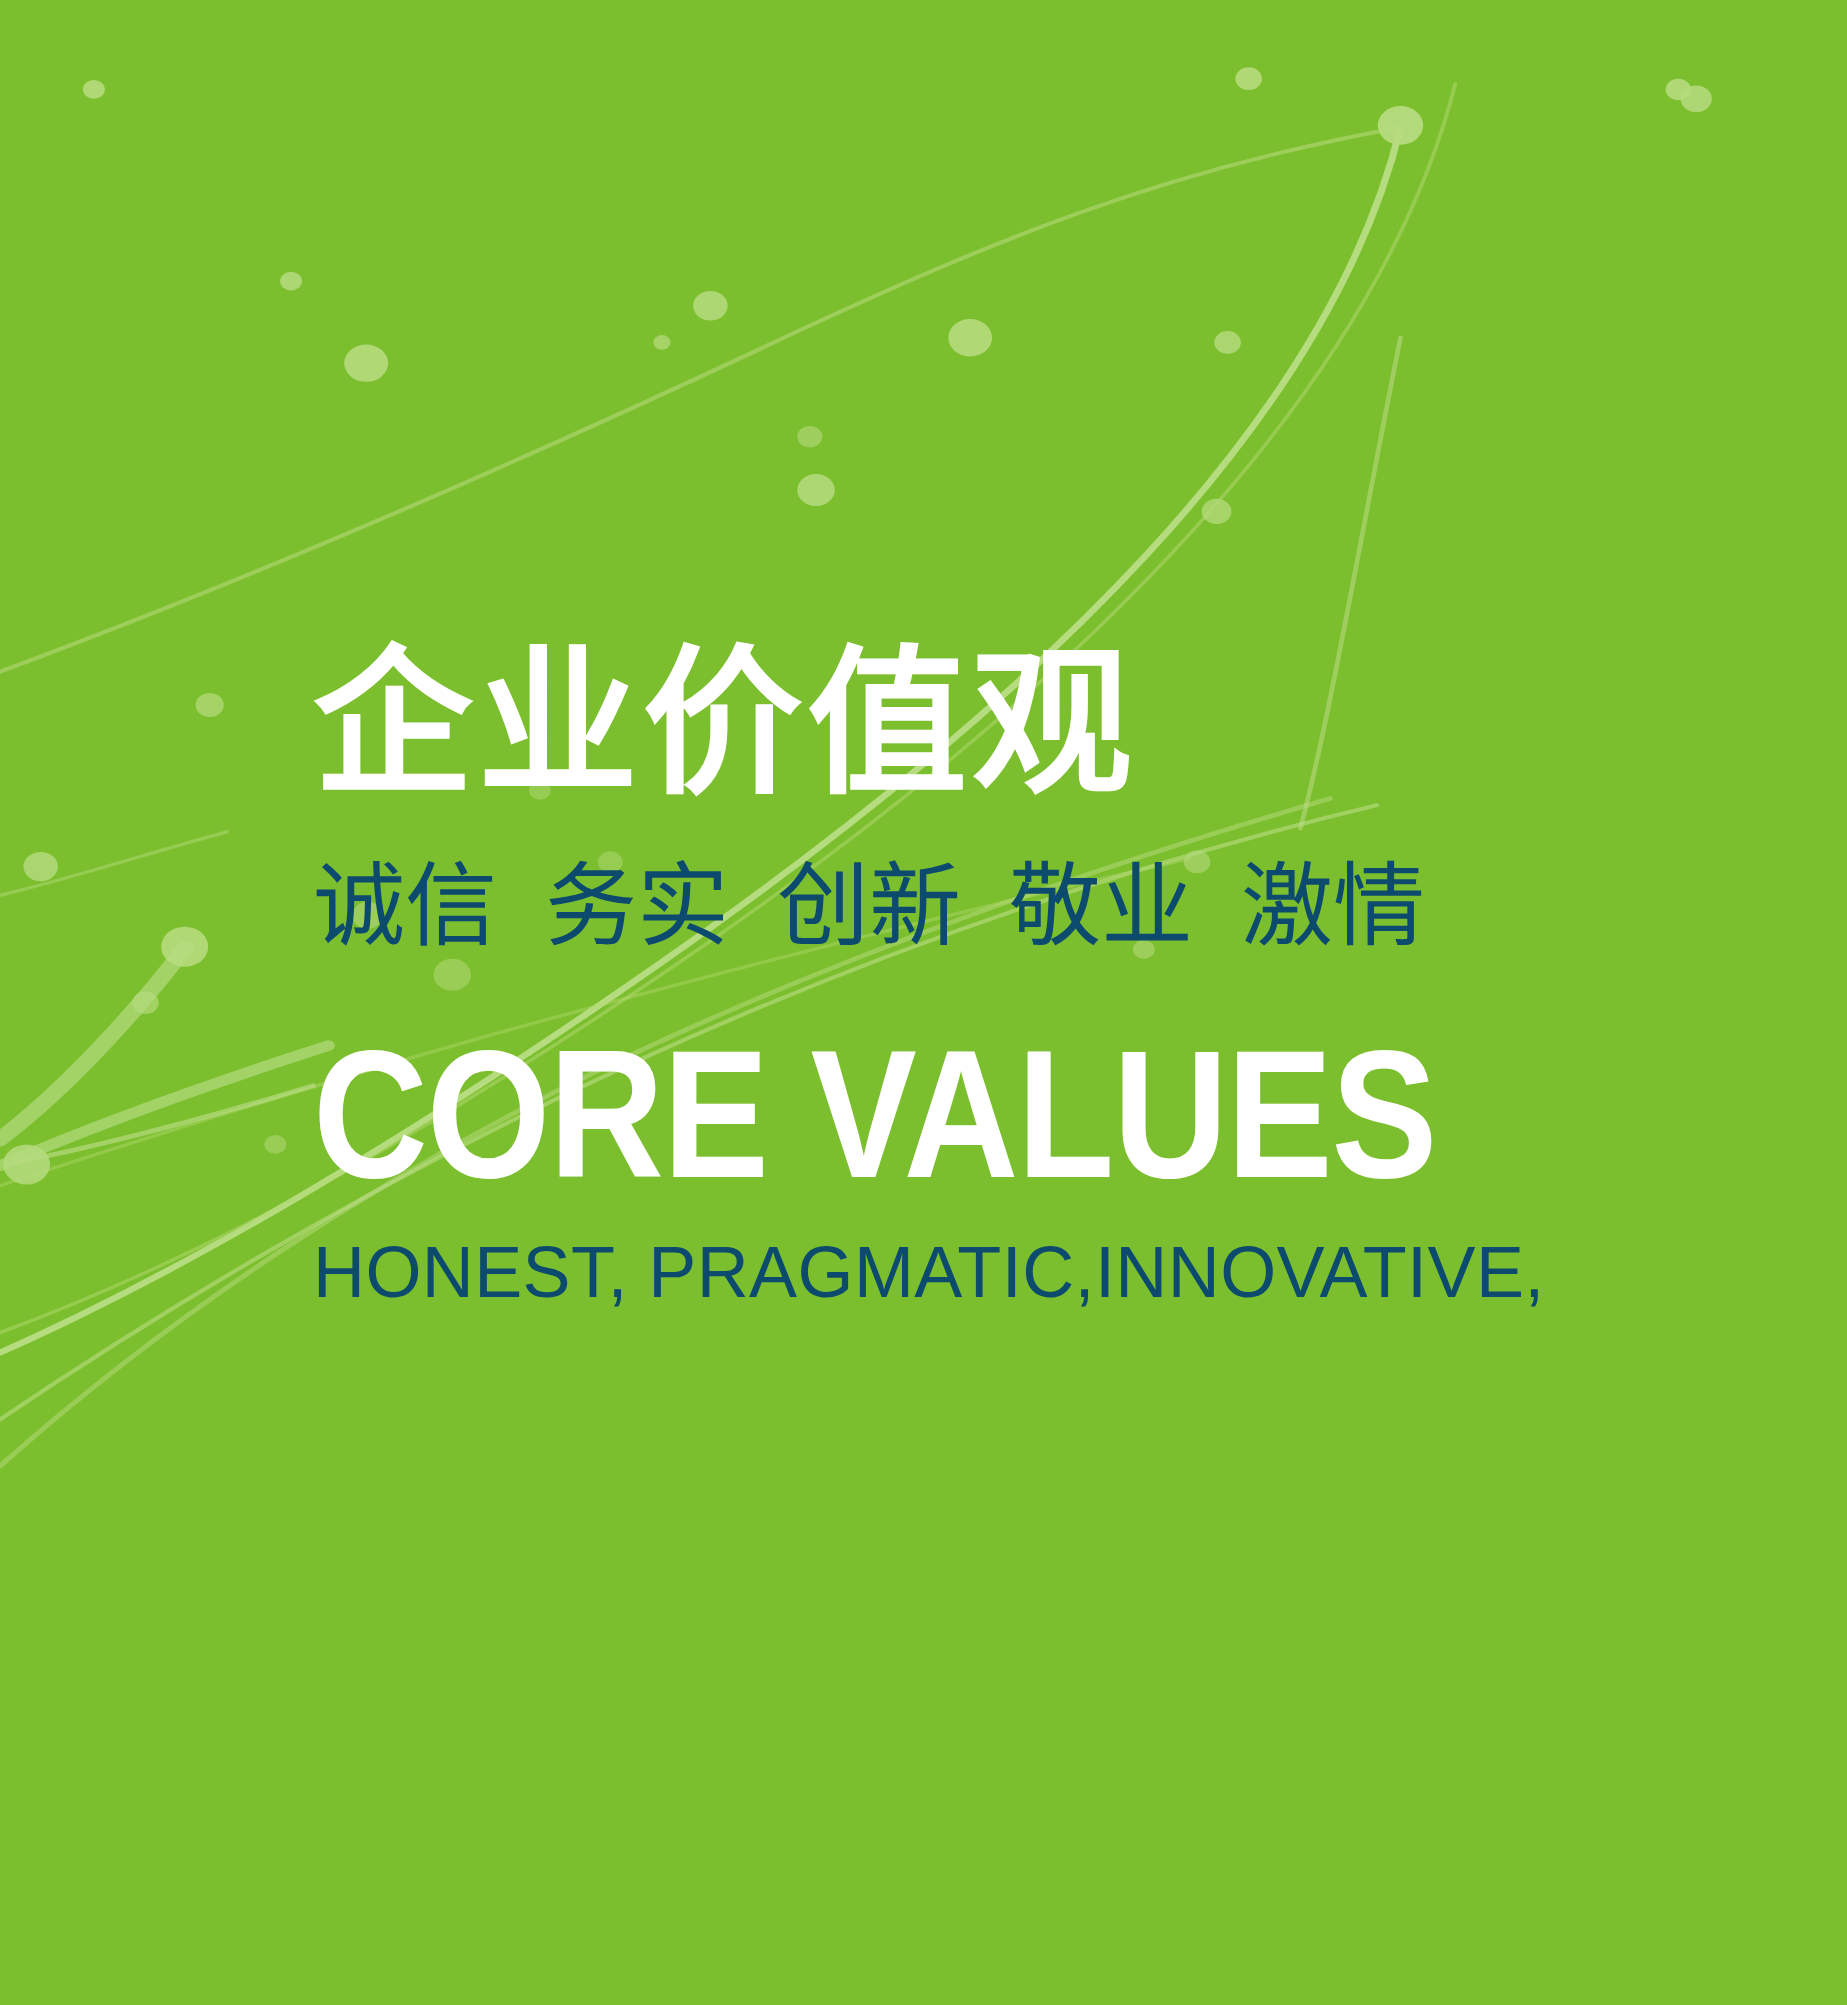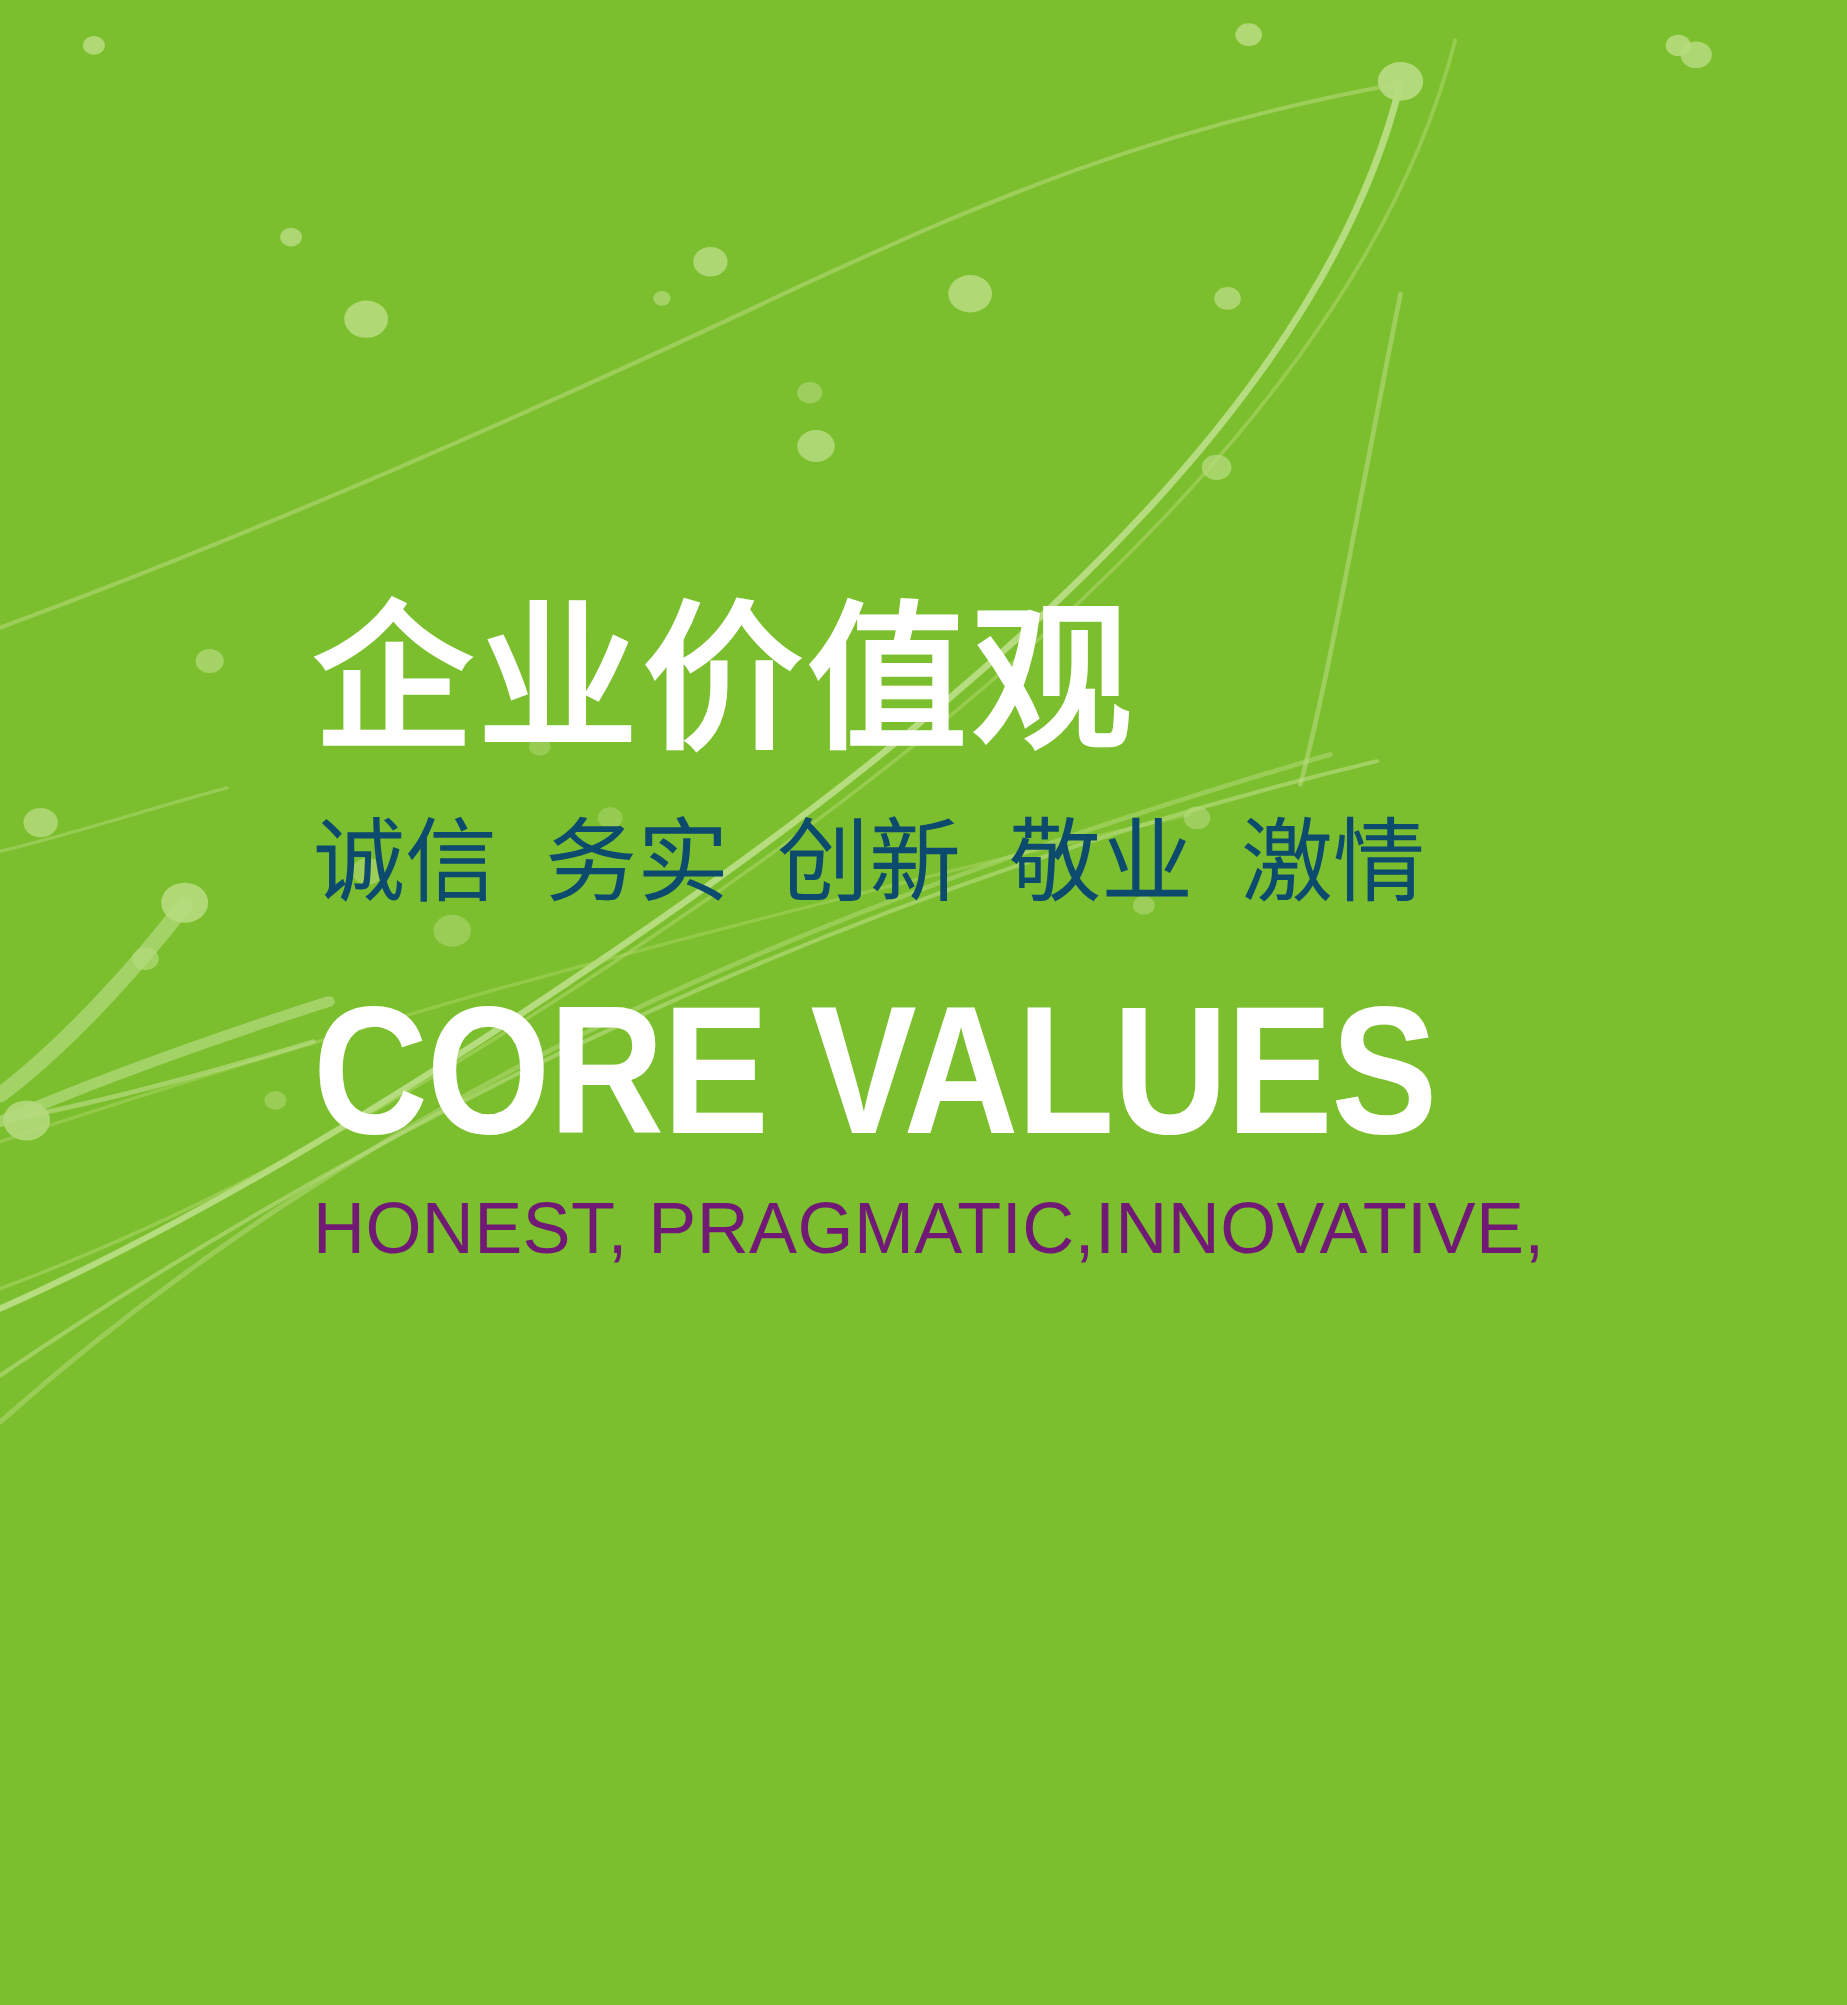--- a/index.html
+++ b/index.html
@@ -8,20 +8,21 @@
     padding: 0;
     background: #7cbf2e;
   }
   .poster {
     position: relative;
     width: 1848px;
     height: 1712px;
     background: #7cbf2e;
     overflow: hidden;
     font-family: "Liberation Sans", "DejaVu Sans", sans-serif;
+    margin-top: 44px;
     -webkit-font-smoothing: antialiased;
   }
 
   
   .bg-network {
     position: absolute;
     inset: 0;
     width: 100%;
     height: 100%;
     pointer-events: none;
@@ -66,21 +67,21 @@
     letter-spacing: -1.6px;
     transform: scaleX(0.88);
     transform-origin: left center;
     white-space: nowrap;
   }
 
   .body-en {
     font-size: 72px;
     line-height: 1.24;
     font-weight: 300;
-    color: #701a75;
+    color: #0c4a6e;
     margin: 31px 0 0 0;
     letter-spacing: 0.4px;
   }
   .body-en .line { display: block; white-space: nowrap; }
 </style>
 </head>
 <body>
 
 <div class="poster">
 

